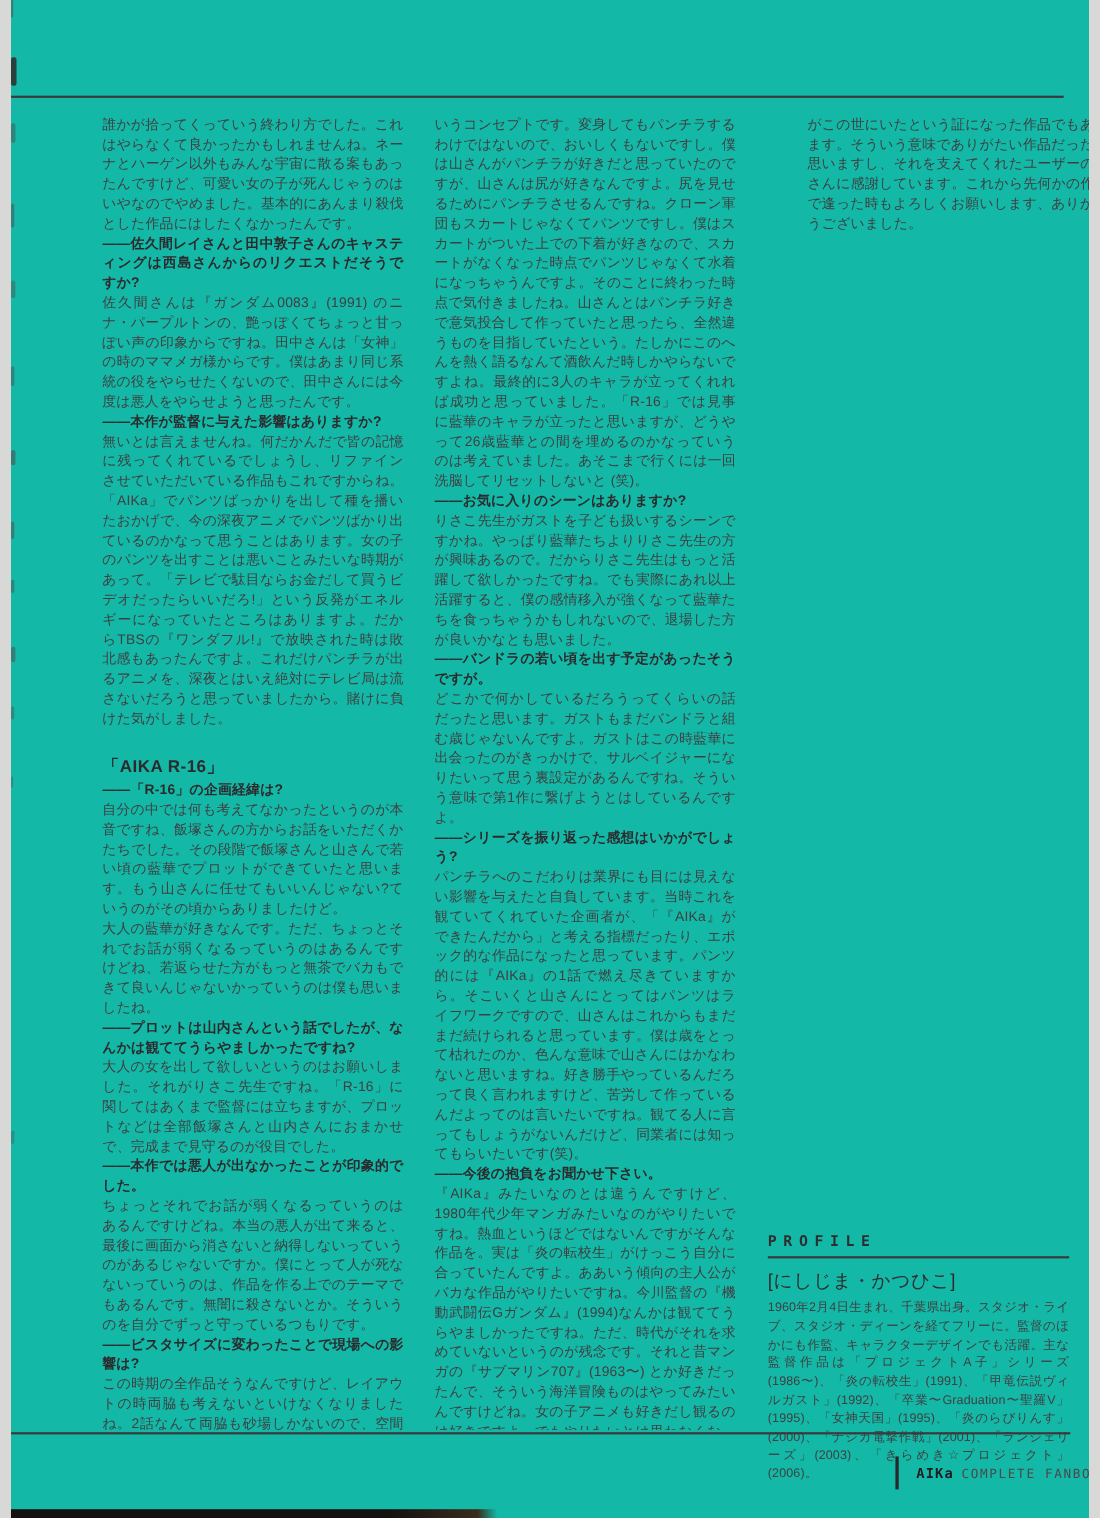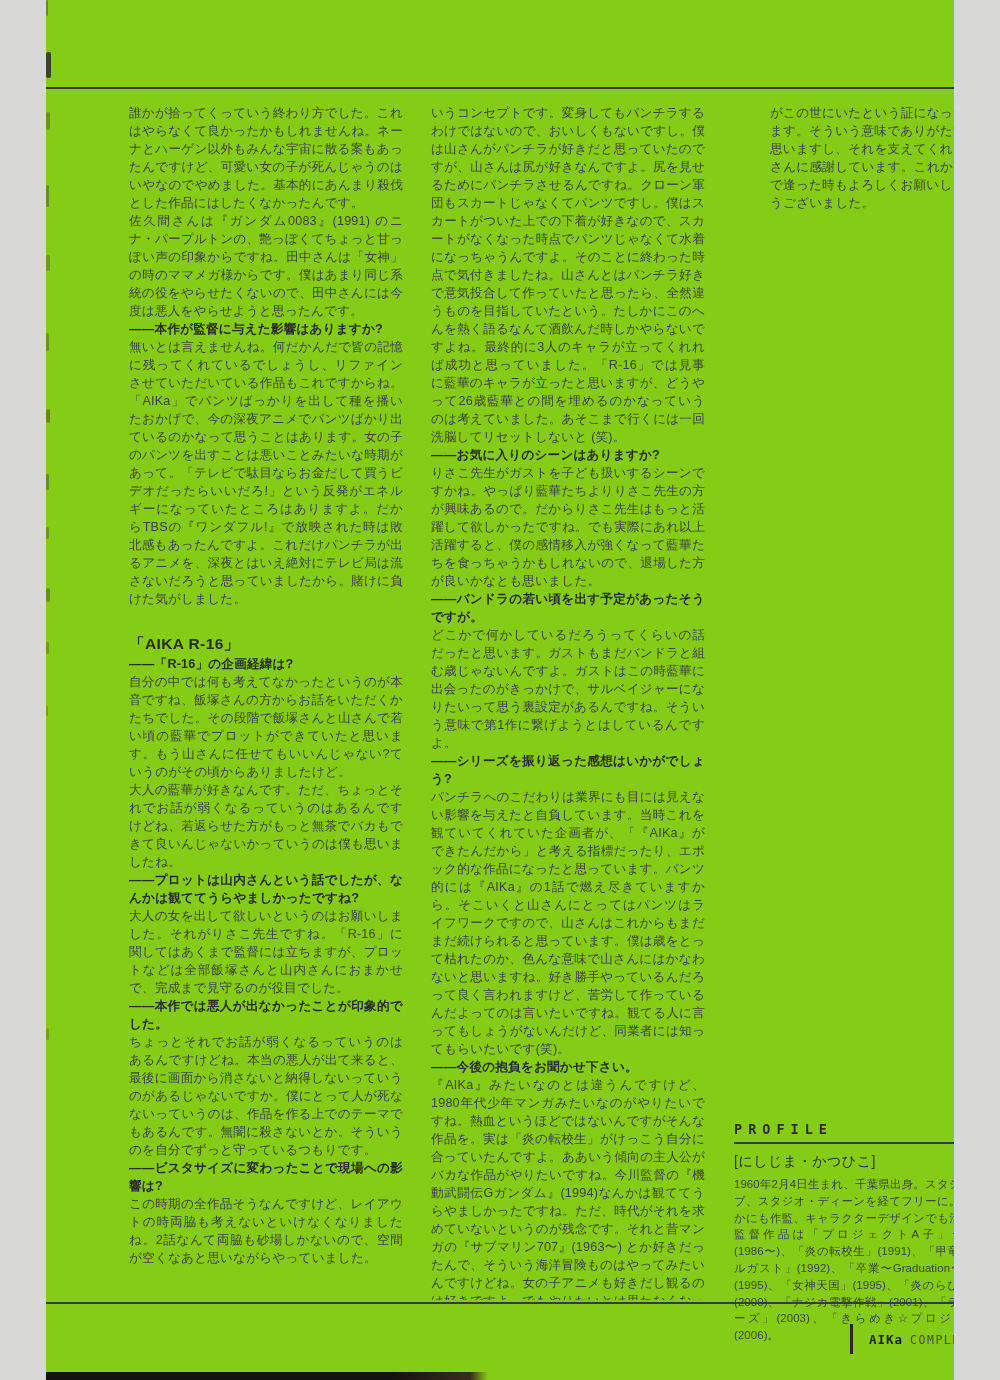--- a/index.html
+++ b/index.html
@@ -1,19 +1,19 @@
 <!DOCTYPE html>
 <html lang="ja"><head>
 <meta charset="utf-8">
 <title>AIKa COMPLETE FANBOOK 089</title>
 <style>
   html,body{margin:0;padding:0;background:#d8d8d6;}
   .page{
-    position:relative; width:908px; height:1380px;
-    background:#84cc16;
+    position:relative; width:980px; height:1380px;
+    background:#14b8a6;
     font-family:"Liberation Sans","DejaVu Sans",sans-serif;
     color:#3f3f42; overflow:hidden;
     margin:0 auto;
   }
   .rule{position:absolute; left:0; background:#3a3a3c;}
   .rule-top{top:87px; width:957px; height:2px;}
   .rule-bottom{top:1302px; width:963px; height:2px;}
 
   .col{
     position:absolute; top:104px; width:274px; height:1196px;
@@ -27,21 +27,21 @@
   .blk{margin:0;}
   .blk.q{font-weight:bold; color:#2b2b2e;}
   .blk.h{font-weight:bold; color:#2b2b2e; font-size:15.5px; margin-top:27px; margin-bottom:2px; letter-spacing:0.4px;}
 
   .profile{position:absolute; left:688px; top:1121px; width:274px;}
   .profile-header{
     font-family:"DejaVu Sans Mono","Liberation Mono",monospace;
     font-size:13.5px; letter-spacing:6px; color:#2e2e30; font-weight:bold;
   }
   .profile-rule{margin-top:5px; height:2px; background:#3a3a3c;}
-  .profile-name{margin-top:9px; font-size:14px; color:#2e2e30; letter-spacing:0.5px;}
+  .profile-name{margin-top:9px; font-size:17px; color:#2e2e30; letter-spacing:0.5px;}
   .profile-bio{
     margin-top:5px; font-size:11.4px; line-height:16.8px;
     text-align:justify; color:#3f3f42; letter-spacing:0.1px;
   }
 
   .footer{
     position:absolute; left:804px; top:1324px; height:30px;
     display:flex; align-items:center;
   }
   .fbar{width:3px; height:30px; background:#28282a;}
@@ -60,20 +60,21 @@
 </style>
 </head>
 <body>
 
 <div class="page">
 
   <div class="rule rule-top"></div>
 
   <div class="col col-0">
       <div class="blk p">誰かが拾ってくっていう終わり方でした。これはやらなくて良かったかもしれませんね。ネーナとハーゲン以外もみんな宇宙に散る案もあったんですけど、可愛い女の子が死んじゃうのはいやなのでやめました。基本的にあんまり殺伐とした作品にはしたくなかったんです。</div>
+      <div class="blk q">――佐久間レイさんと田中敦子さんのキャスティングは西島さんからのリクエストだそうですか?</div>
       <div class="blk p">佐久間さんは『ガンダム0083』(1991) のニナ・パープルトンの、艶っぽくてちょっと甘っぽい声の印象からですね。田中さんは「女神」の時のママメガ様からです。僕はあまり同じ系統の役をやらせたくないので、田中さんには今度は悪人をやらせようと思ったんです。</div>
       <div class="blk q">――本作が監督に与えた影響はありますか?</div>
       <div class="blk p">無いとは言えませんね。何だかんだで皆の記憶に残ってくれているでしょうし、リファインさせていただいている作品もこれですからね。「AIKa」でパンツばっかりを出して種を播いたおかげで、今の深夜アニメでパンツばかり出ているのかなって思うことはあります。女の子のパンツを出すことは悪いことみたいな時期があって。「テレビで駄目ならお金だして買うビデオだったらいいだろ!」という反発がエネルギーになっていたところはありますよ。だからTBSの『ワンダフル!』で放映された時は敗北感もあったんですよ。これだけパンチラが出るアニメを、深夜とはいえ絶対にテレビ局は流さないだろうと思っていましたから。賭けに負けた気がしました。</div>
       <div class="blk h">「AIKA R-16」</div>
       <div class="blk q">――「R-16」の企画経緯は?</div>
       <div class="blk p">自分の中では何も考えてなかったというのが本音ですね、飯塚さんの方からお話をいただくかたちでした。その段階で飯塚さんと山さんで若い頃の藍華でプロットができていたと思います。もう山さんに任せてもいいんじゃない?ていうのがその頃からありましたけど。</div>
       <div class="blk p">大人の藍華が好きなんです。ただ、ちょっとそれでお話が弱くなるっていうのはあるんですけどね、若返らせた方がもっと無茶でバカもできて良いんじゃないかっていうのは僕も思いましたね。</div>
       <div class="blk q">――プロットは山内さんという話でしたが、なんかは観ててうらやましかったですね?</div>
       <div class="blk p">大人の女を出して欲しいというのはお願いしました。それがりさこ先生ですね。「R-16」に関してはあくまで監督には立ちますが、プロットなどは全部飯塚さんと山内さんにおまかせで、完成まで見守るのが役目でした。</div>
       <div class="blk q">――本作では悪人が出なかったことが印象的でした。</div>

